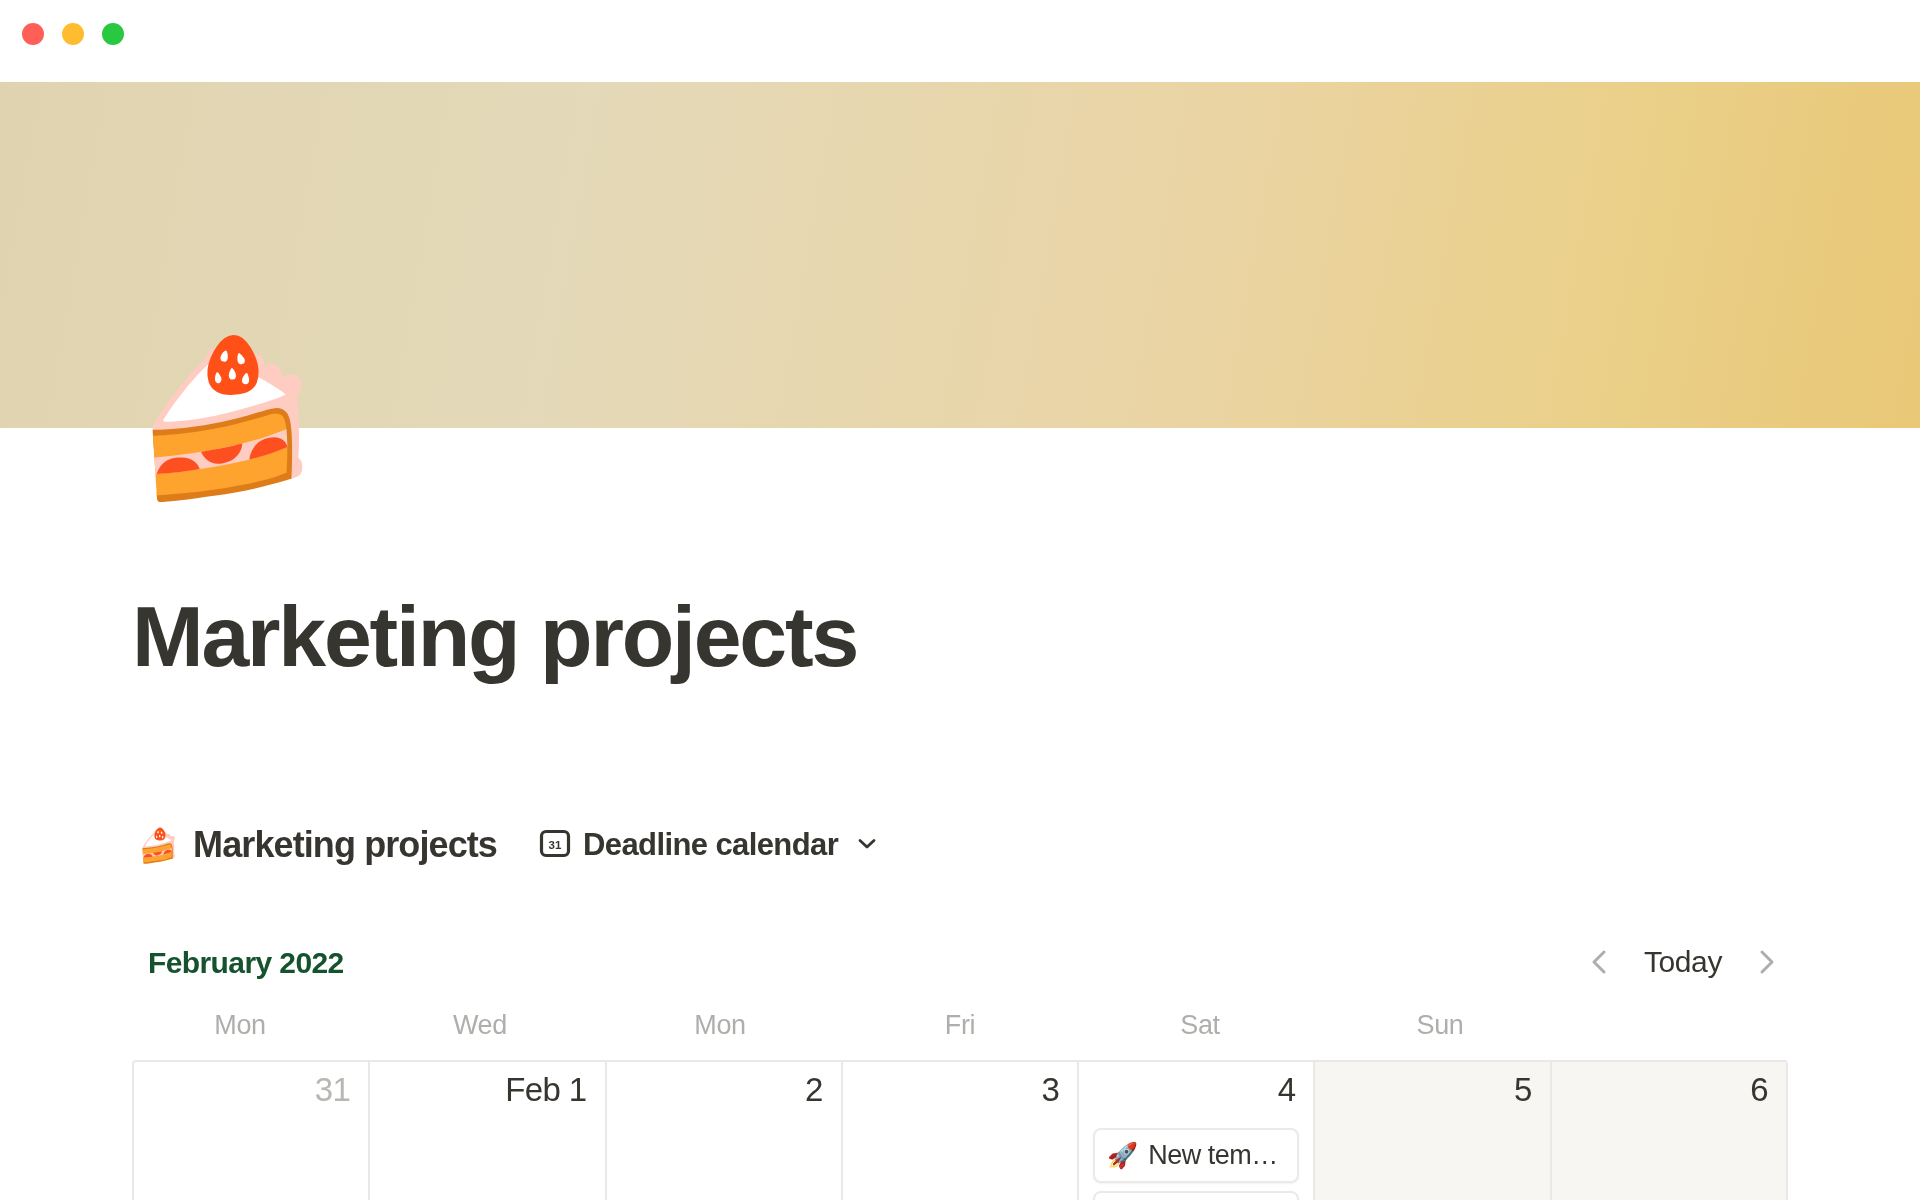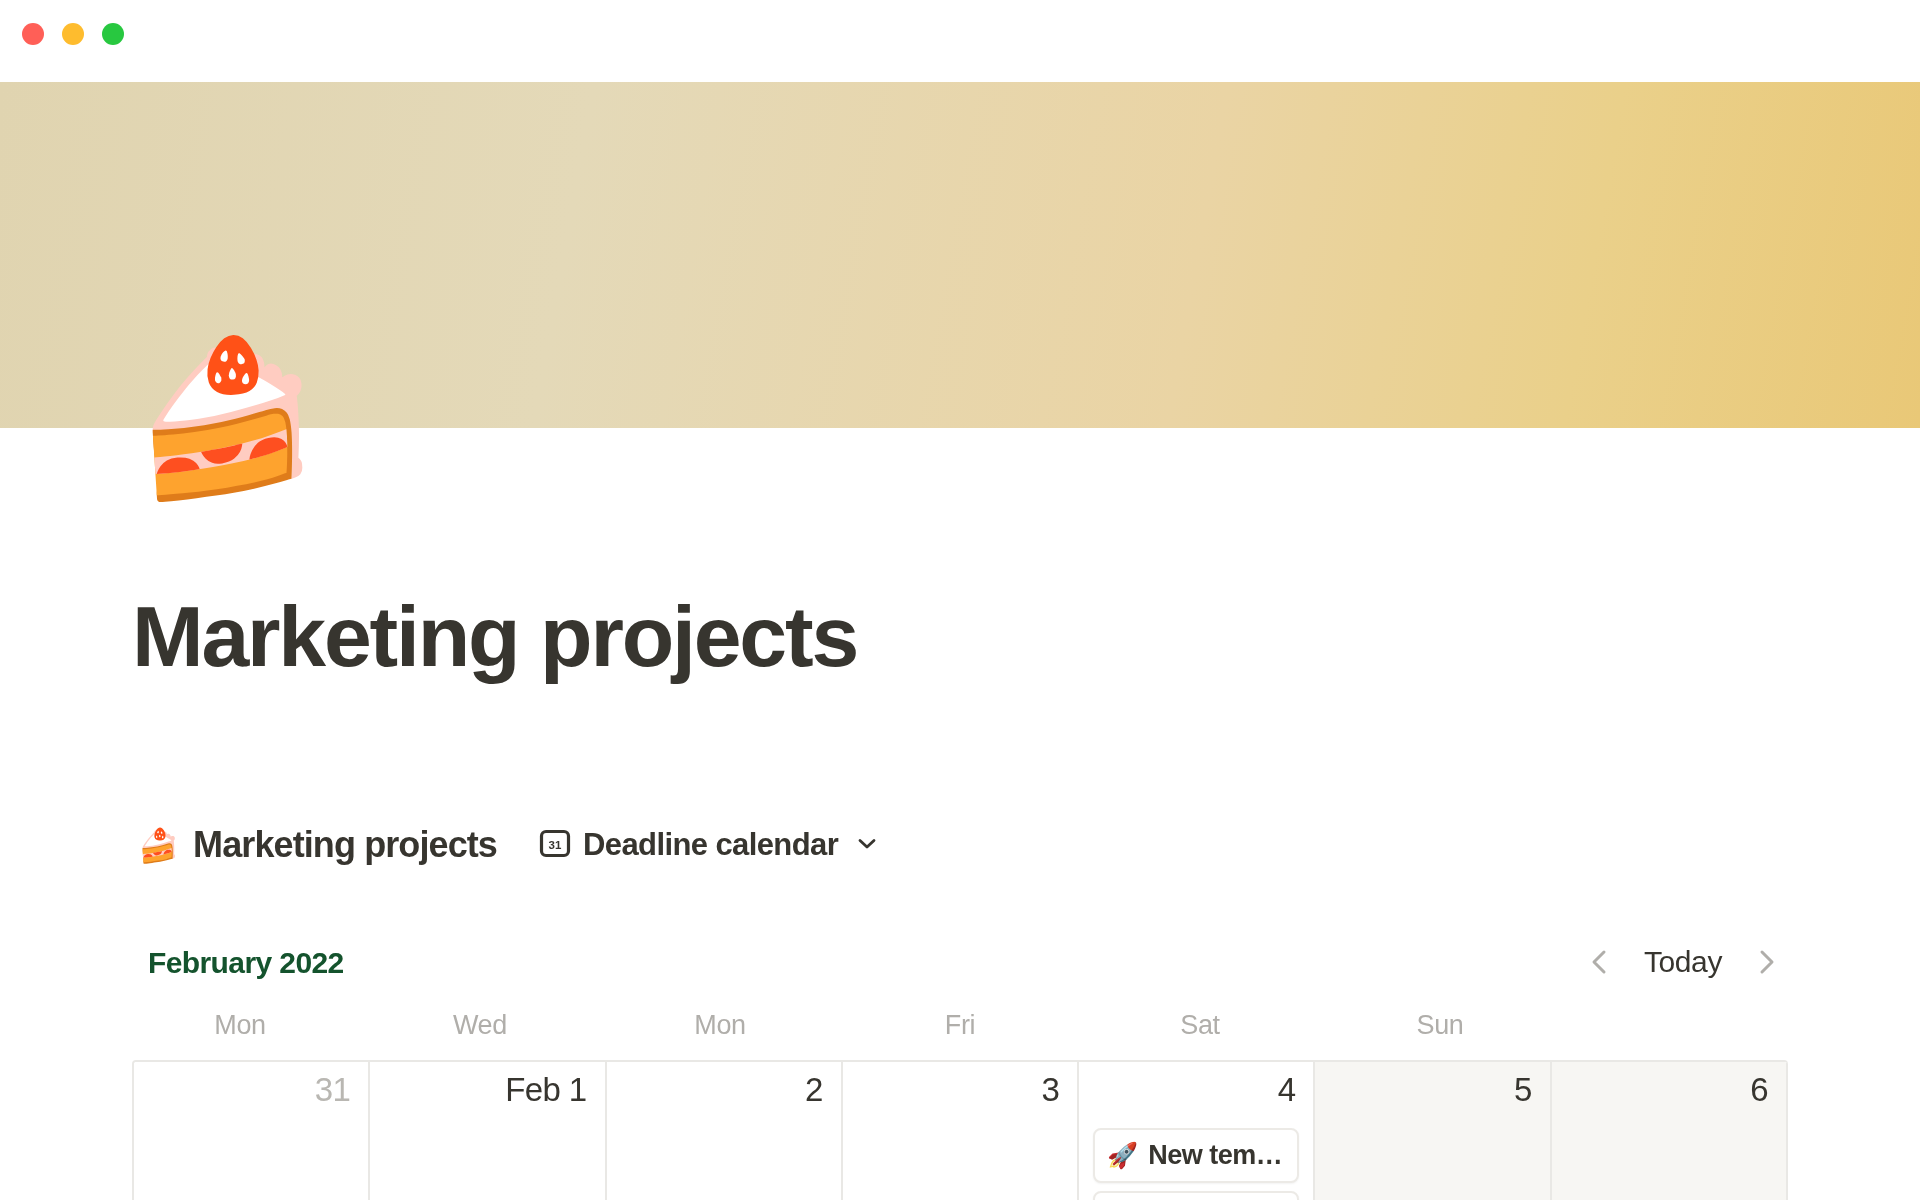--- a/index.html
+++ b/index.html
@@ -146,21 +146,21 @@
     margin-bottom:8px;
     cursor:pointer;
     overflow:hidden;
     box-shadow:0 1px 2px rgba(15,15,15,0.05);
   }
   .event-emoji{
     font-size:25px; line-height:1; flex:0 0 auto;
     font-family:"DejaVu Sans", sans-serif;
   }
   .event-title{
-    font-size:27px; font-weight:bold; color:#37352f; letter-spacing:-0.5px;
+    font-size:27px; font-weight:normal; color:#37352f; letter-spacing:-0.5px;
     white-space:nowrap; overflow:hidden; text-overflow:ellipsis;
   }
 </style>
 </head>
 <body>
 
 <div id="window-chrome">
   <div id="traffic-lights">
     <span class="light red"></span>
     <span class="light yellow"></span>

